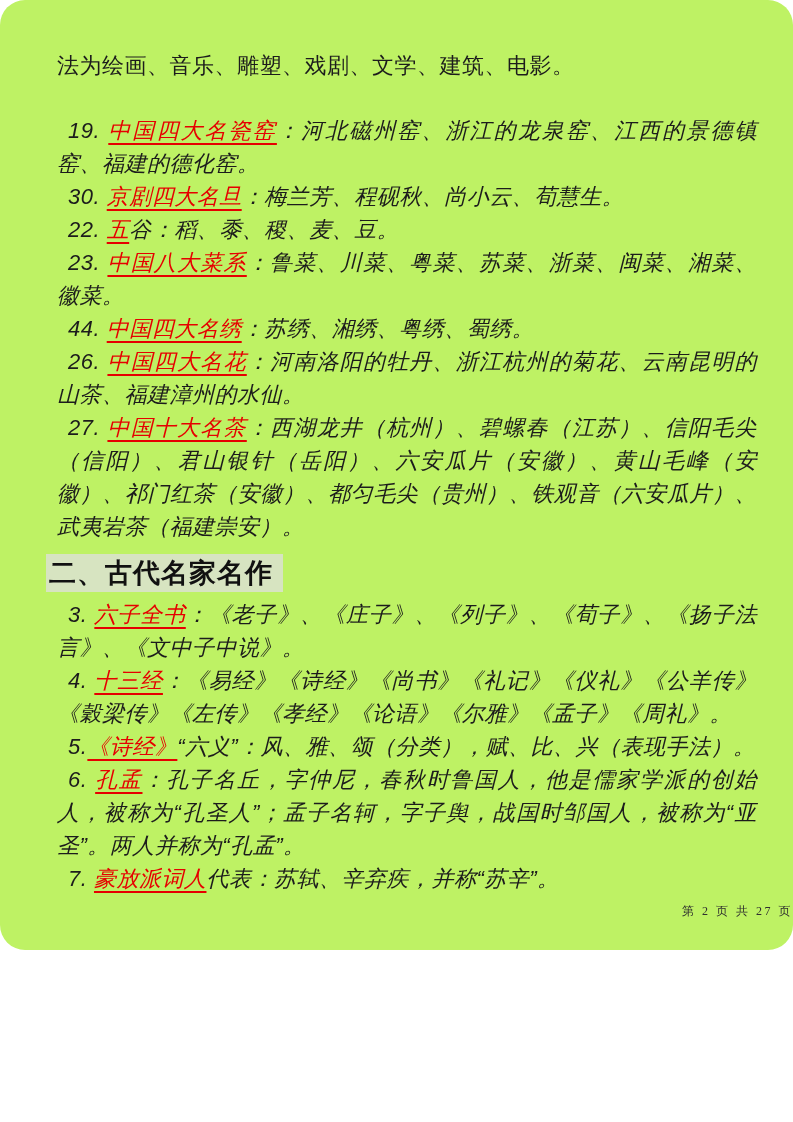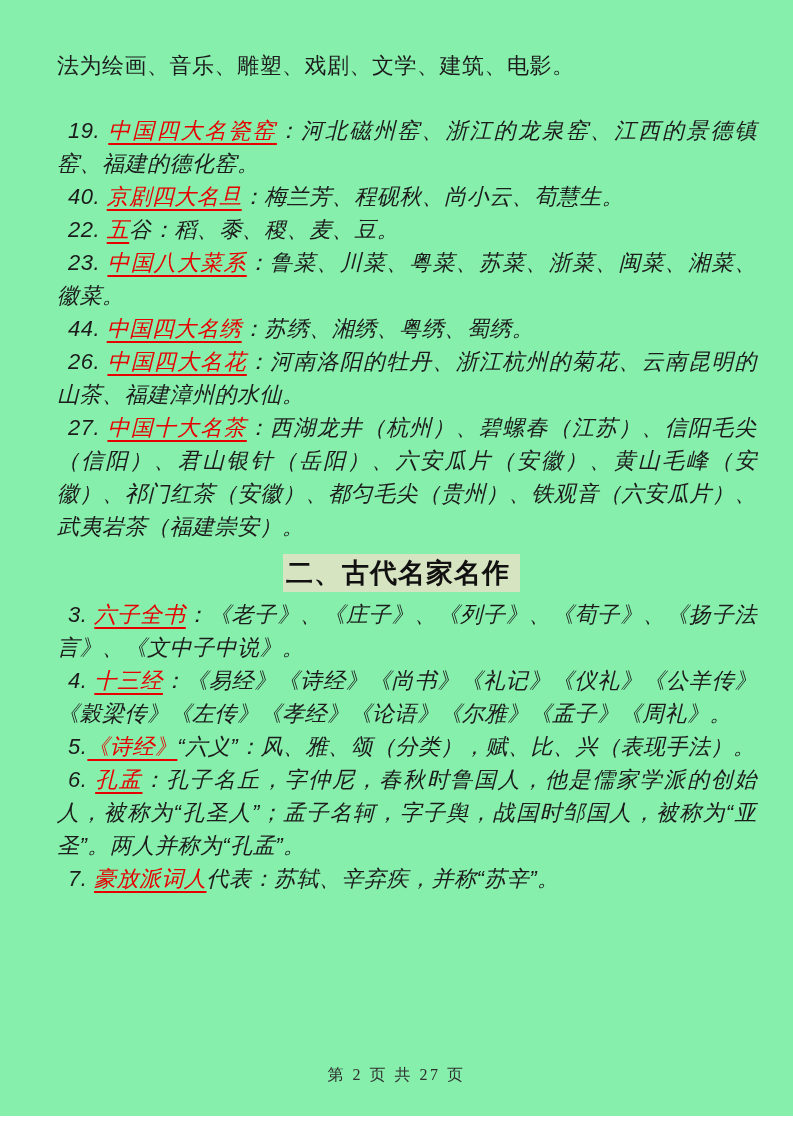--- a/index.html
+++ b/index.html
@@ -4,25 +4,26 @@
 <style>
   :root {
     --term-red: #e60000;
     --heading-highlight: #d7e4c1;
     --body-text: #1c1c1c;
   }
   html, body { margin: 0; padding: 0; background: #ffffff; }
   .page {
     position: relative;
     width: 793px;
-    height: 1116px;
-    background: #86efac;
+    height: 950px;
+    background: #bef264;
     overflow: hidden;
     font-family: "Liberation Sans", "DejaVu Sans", sans-serif;
     color: var(--body-text);
+    border-radius: 25px;
   }
   .content {
     position: absolute;
     left: 57px;
     top: 49px;
     width: 700px;
   }
   p.line {
     margin: 0;
     font-size: 22px;
@@ -32,56 +33,56 @@
   }
   p.item { text-indent: 11px; font-style: italic; }
   .spacer { height: 32px; }
   .term {
     color: var(--term-red);
     text-decoration: underline;
     text-decoration-color: var(--term-red);
     text-decoration-thickness: 1.5px;
     text-underline-offset: 5px;
   }
-  .heading-wrap { margin: 11px 0 6px -11px; text-align: center; }
+  .heading-wrap { margin: 11px 0 6px -11px; }
   .heading {
     display: inline-block;
     background: var(--heading-highlight);
     font-size: 27px;
     font-weight: bold;
     line-height: 36px;
     padding: 1px 10px 1px 3px;
     letter-spacing: 1px;
     color: #111111;
   }
   .footer {
     position: absolute;
     left: 0;
     bottom: 30px;
     width: 100%;
-    text-align: center;
-    font-size: 16px;
+    text-align: right;
+    font-size: 12px;
     letter-spacing: 2.5px;
     color: #2f2f2f;
     font-family: "Liberation Serif", "DejaVu Serif", serif;
     margin-top: 15px;
   }
 </style>
 </head>
 <body>
 
 <div class="page">
   <div class="content">
 
     <p class="line"><span>法为绘画、音乐、雕塑、戏剧、文学、建筑、电影。</span></p>
 
     <div class="spacer"></div>
 
     <p class="line item"><span>19. </span><span class="term">中国四大名瓷窑</span><span>：河北磁州窑、浙江的龙泉窑、江西的景德镇窑、福建的德化窑。</span></p>
-    <p class="line item"><span>40. </span><span class="term">京剧四大名旦</span><span>：梅兰芳、程砚秋、尚小云、荀慧生。</span></p>
+    <p class="line item"><span>30. </span><span class="term">京剧四大名旦</span><span>：梅兰芳、程砚秋、尚小云、荀慧生。</span></p>
     <p class="line item"><span>22. </span><span class="term">五</span><span>谷：稻、黍、稷、麦、豆。</span></p>
     <p class="line item"><span>23. </span><span class="term">中国八大菜系</span><span>：鲁菜、川菜、粤菜、苏菜、浙菜、闽菜、湘菜、徽菜。</span></p>
     <p class="line item"><span>44. </span><span class="term">中国四大名绣</span><span>：苏绣、湘绣、粤绣、蜀绣。</span></p>
     <p class="line item"><span>26. </span><span class="term">中国四大名花</span><span>：河南洛阳的牡丹、浙江杭州的菊花、云南昆明的山茶、福建漳州的水仙。</span></p>
     <p class="line item"><span>27. </span><span class="term">中国十大名茶</span><span>：西湖龙井（杭州）、碧螺春（江苏）、信阳毛尖（信阳）、君山银针（岳阳）、六安瓜片（安徽）、黄山毛峰（安徽）、祁门红茶（安徽）、都匀毛尖（贵州）、铁观音（六安瓜片）、武夷岩茶（福建崇安）。</span></p>
 
     <div class="heading-wrap">
       <span class="heading">二、古代名家名作</span>
     </div>
 

